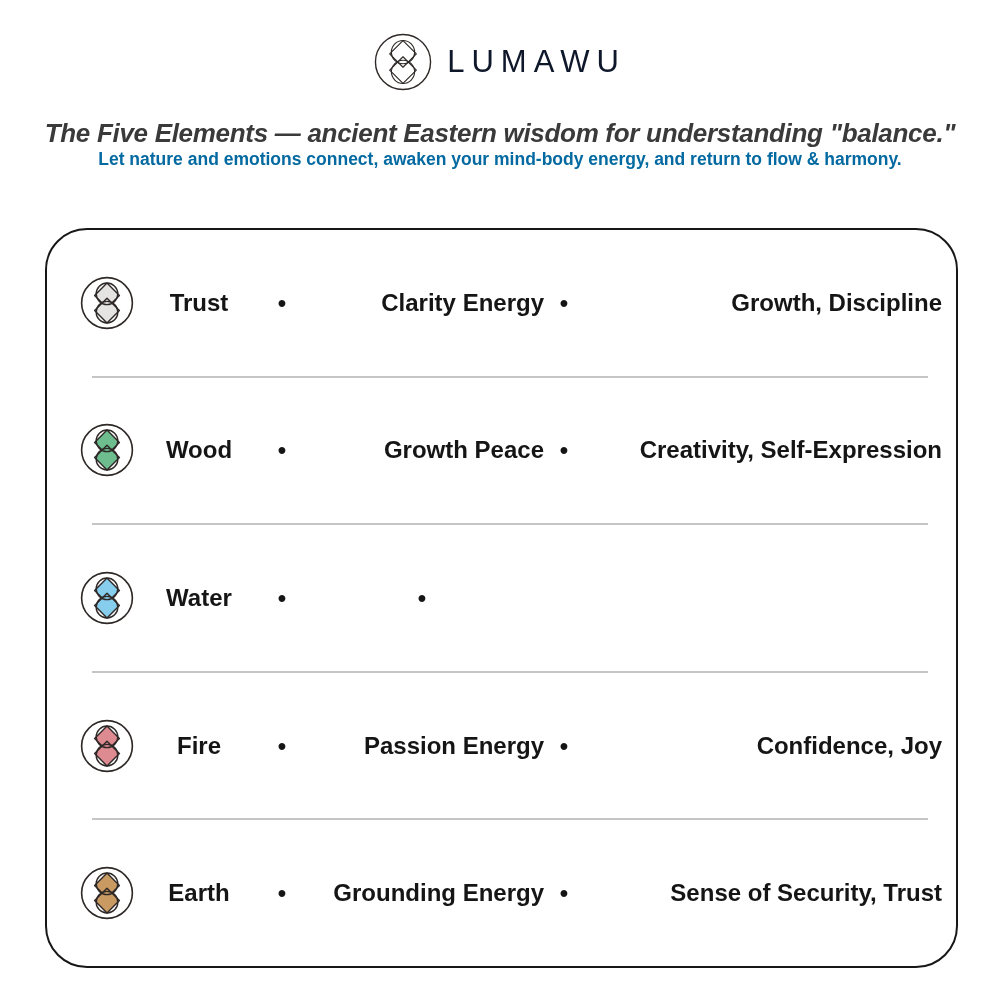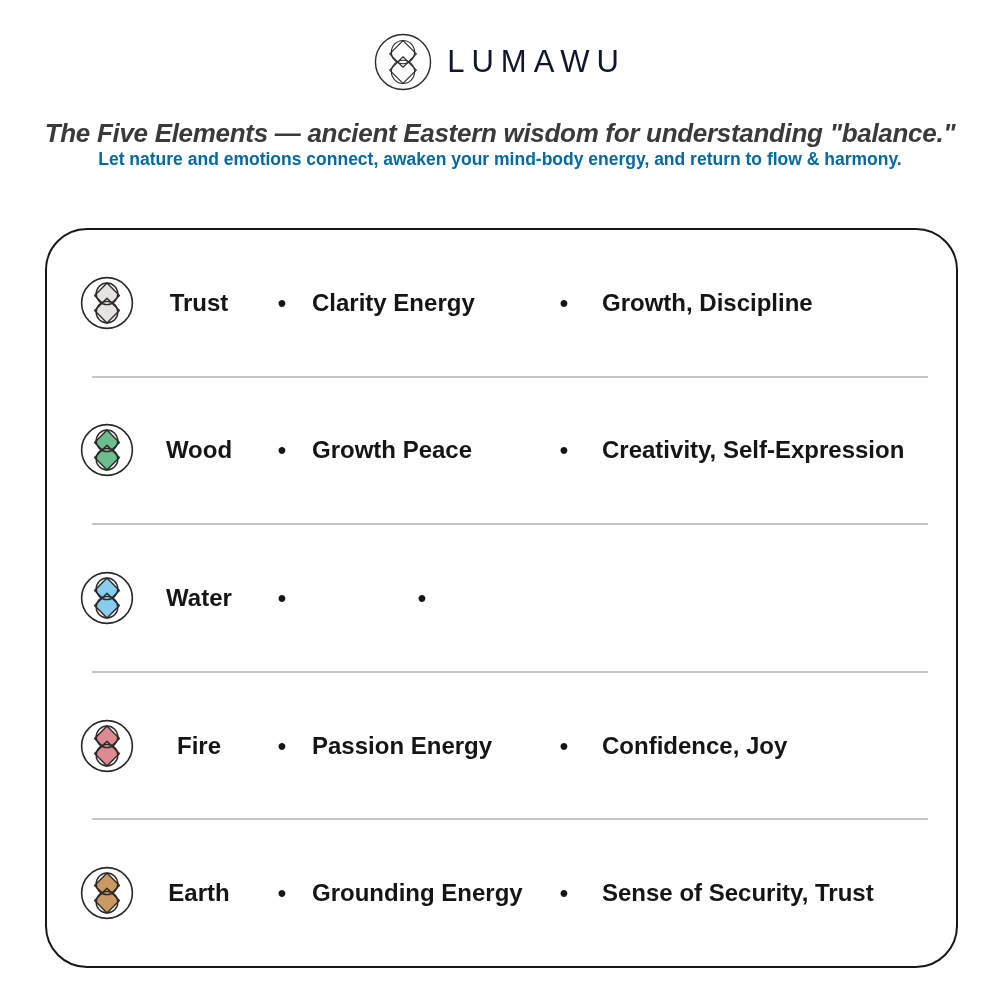--- a/index.html
+++ b/index.html
@@ -48,21 +48,21 @@
     display: grid;
     grid-template-columns: 54px 130px 36px 244px 40px 1fr;
     align-items: center;
     padding: 0 14px 0 33px;
   }
   .sep {
     flex: none; height: 2px; background: #c5c5c5;
     margin: 0 28px 0 45px; border: none;
   }
   .icon-cell svg { width: 54px; height: 54px; display: block; }
-  .cell-text { font-weight: 700; font-size: 24px; color: #151515; white-space: nowrap; }
+  .cell-text { font-weight: 700; font-size: 24px; color: #151515; white-space: nowrap; text-align: right; }
   .name-cell   { text-align: center; }
   .bullet-cell { text-align: center; }
   .energy-cell { padding-left: 12px; }
   .traits-cell { padding-left: 18px; }
 </style>
 </head>
 <body>
 
 <div class="brand-row">
   <span class="brand-logo">

